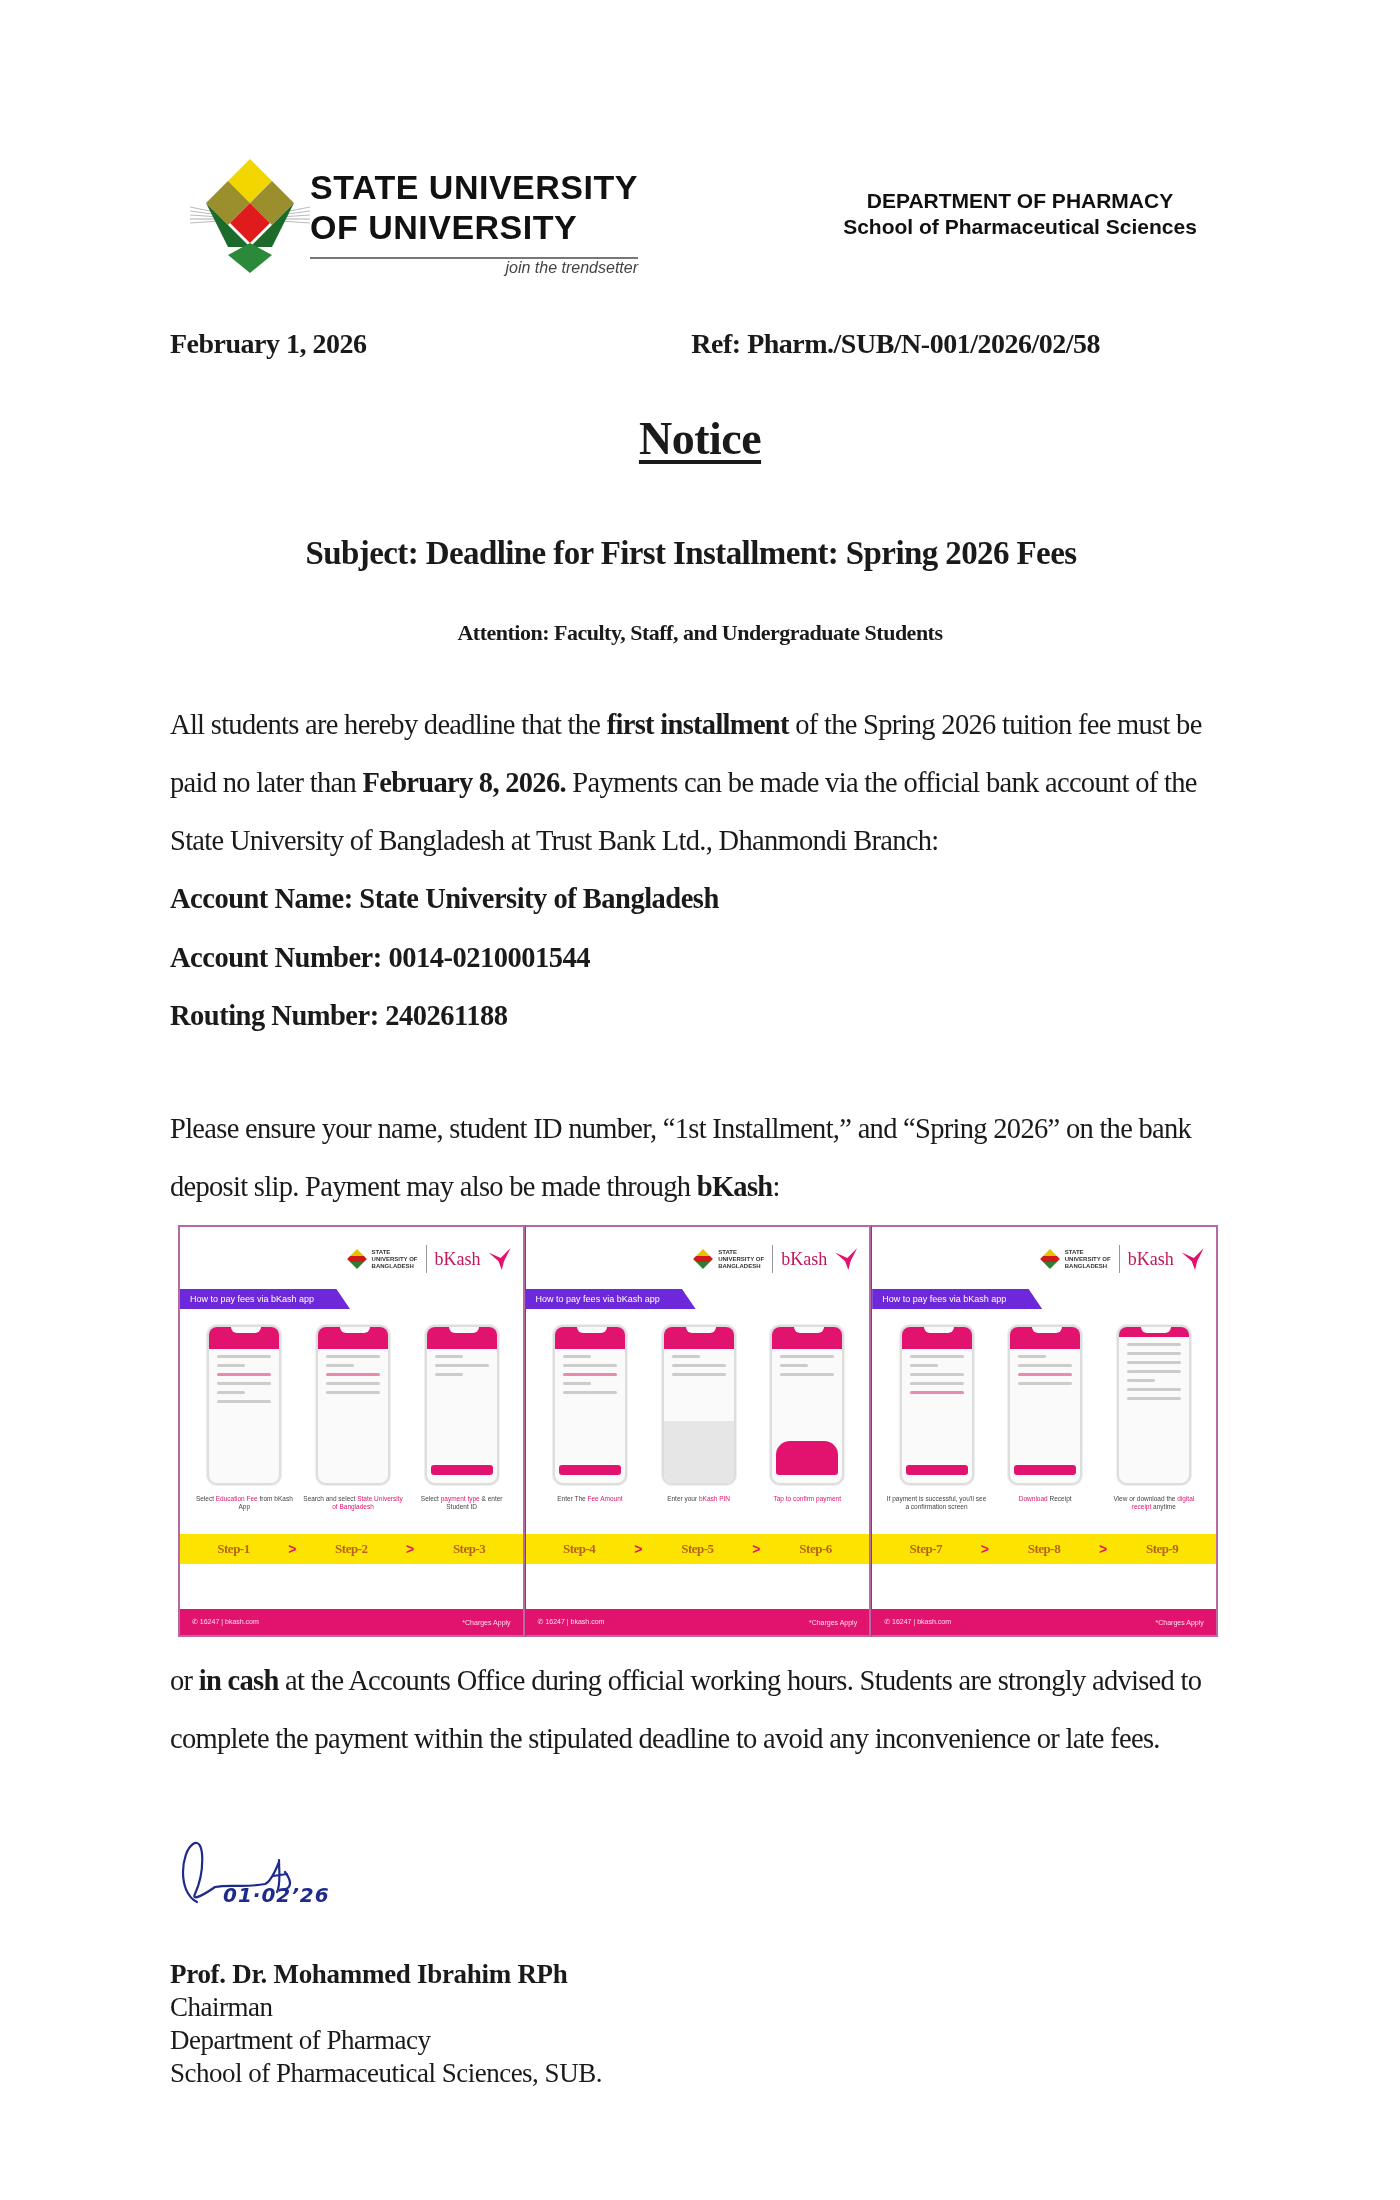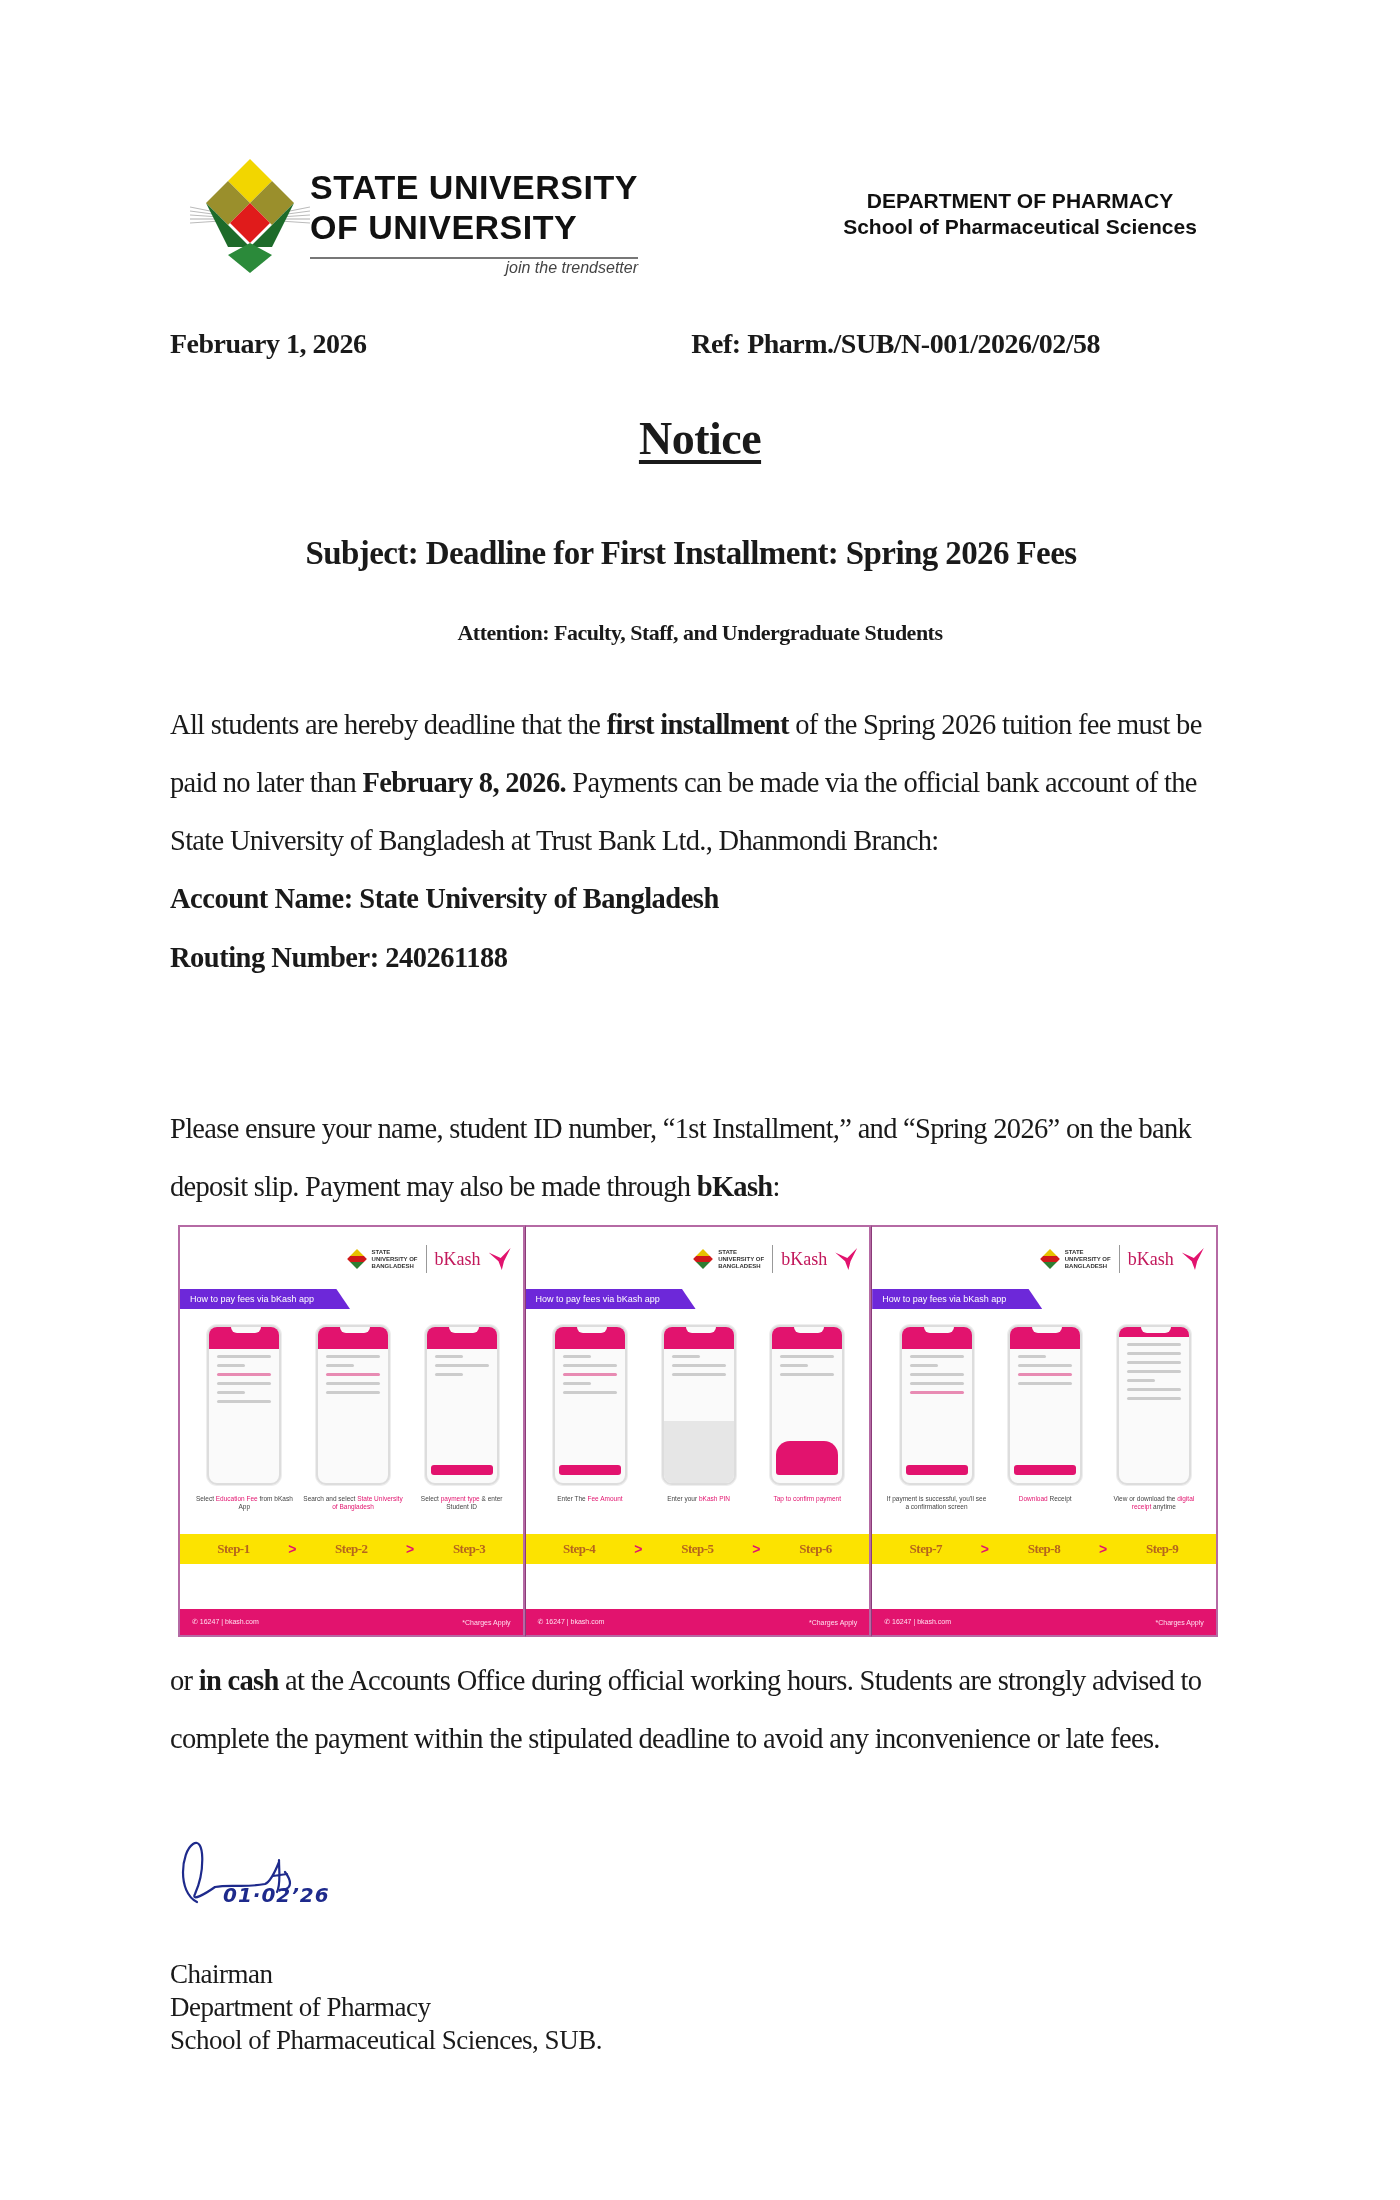--- a/index.html
+++ b/index.html
@@ -126,20 +126,21 @@
 
 <div class="subject">Subject: Deadline for First Installment: Spring 2026 Fees</div>
 <div class="attention">Attention: Faculty, Staff, and Undergraduate Students</div>
 
 <p class="body-para para1">
   <span>All students are hereby deadline that the </span><b>first installment</b><span> of the Spring 2026 tuition fee must be paid no later than </span><b>February 8, 2026.</b><span> Payments can be made via the official bank account of the State University of Bangladesh at Trust Bank Ltd., Dhanmondi Branch:</span>
 </p>
 
 <div class="acct-lines">
   <div>Account Name: State University of Bangladesh</div>
+  <div>Account Number: 0014-0210001544</div>
   <div>Routing Number: 240261188</div>
 </div>
 
 <p class="body-para para2">
   <span>Please ensure your name, student ID number, “1st Installment,” and “Spring 2026” on the bank deposit slip. Payment may also be made through </span><b>bKash</b><span>:</span>
 </p>
 
 <div class="bkash-strip">
 
   <div class="panel">
@@ -307,16 +308,17 @@
 <p class="body-para para3">
   <span>or </span><b>in cash</b><span> at the Accounts Office during official working hours. Students are strongly advised to complete the payment within the stipulated deadline to avoid any inconvenience or late fees.</span>
 </p>
 
 <svg class="signature" viewBox="0 0 160 80">
   <path d="M22 70 C 2 60, 6 20, 18 12 C 30 4, 30 40, 20 62 C 16 70, 30 62, 40 55 C 55 52, 70 56, 90 52 C 95 50, 100 40, 104 30 M 98 44 L 112 42 M 104 28 C 104 40, 106 52, 102 60 M 110 40 C 116 48, 118 56, 108 58" fill="none" stroke="#1e2a8c" stroke-width="2.2" stroke-linecap="round"></path>
 </svg>
 <div class="sig-date">01·02’26</div>
 
 <div class="signer">
+  <div class="signer-name">Prof. Dr. Mohammed Ibrahim RPh</div>
   <div class="signer-line">Chairman</div>
   <div class="signer-line">Department of Pharmacy</div>
   <div class="signer-line">School of Pharmaceutical Sciences, SUB.</div>
 </div>
 
 </body></html>

